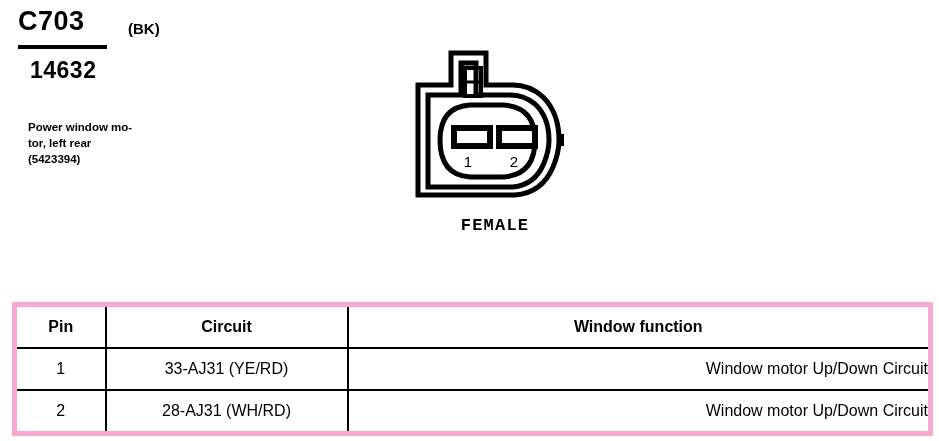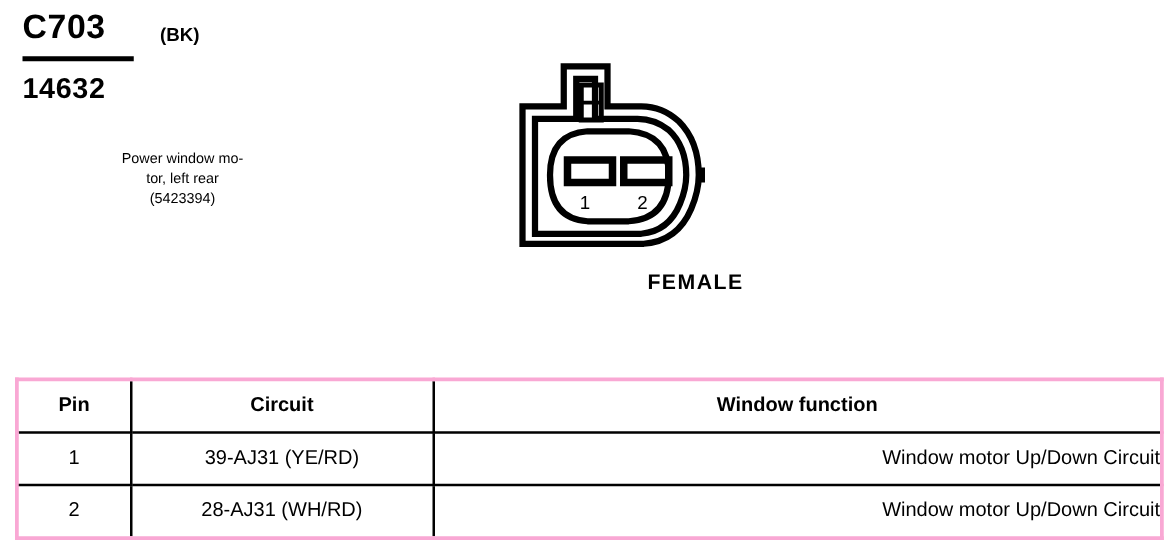--- a/index.html
+++ b/index.html
@@ -51,36 +51,35 @@
   #code-rule {
     position: absolute;
     left: 0px;
     top: 39px;
     width: 89px;
     height: 4px;
     background: #000000;
   }
   #part-number {
     position: absolute;
-    left: 0px;
+    left: 12px;
     top: 51px;
     font-size: 23px;
     font-weight: bold;
     letter-spacing: 0.5px;
     line-height: 26px;
   }
   #conn-desc {
     position: absolute;
-    left: 23px;
+    left: 10px;
     top: 113px;
     width: 210px;
     font-size: 11.5px;
-    font-weight: normal;
+    font-weight: bold;
     line-height: 16px;
-    text-align: center;
   }
   #conn-desc div {
     white-space: nowrap;
   }
 
   
   #connector-figure {
     position: absolute;
     left: 395px;
     top: 35px;
@@ -90,44 +89,45 @@
   #connector-svg {
     position: absolute;
     left: 0;
     top: 0;
   }
   #connector-label {
     position: absolute;
     left: 0px;
     top: 181px;
     width: 200px;
-    text-align: right;
+    text-align: center;
     font-size: 17px;
     font-weight: bold;
     letter-spacing: 1.2px;
+    font-family: Liberation Mono, monospace;
   }
   .pin-num {
     font-family: "Liberation Sans", sans-serif;
     font-size: 15px;
     font-weight: normal;
     fill: #000000;
   }
 
   
   #pin-table-wrap {
     position: absolute;
     left: 12px;
     top: 302px;
     width: 916px;
   }
   table#pin-table {
     border-collapse: collapse;
     table-layout: fixed;
     width: 916px;
-    border: 3px solid #f9a8d4;
+    border: 5px solid #f9a8d4;
   }
   table#pin-table td,
   table#pin-table th {
     border: 2px solid #000000;
     padding: 0;
     height: 40px;
     font-size: 16px;
     font-weight: normal;
     vertical-align: middle;
   }
@@ -199,21 +199,21 @@
       <thead>
         <tr>
           <th>Pin</th>
           <th>Circuit</th>
           <th>Window function</th>
         </tr>
       </thead>
       <tbody>
         <tr>
           <td class="cell-pin">1</td>
-          <td class="cell-circuit">39-AJ31 (YE/RD)</td>
+          <td class="cell-circuit">33-AJ31 (YE/RD)</td>
           <td class="cell-function">Window motor Up/Down Circuit</td>
         </tr>
         <tr>
           <td class="cell-pin">2</td>
           <td class="cell-circuit">28-AJ31 (WH/RD)</td>
           <td class="cell-function">Window motor Up/Down Circuit</td>
         </tr>
       </tbody>
     </table>
   </div>

